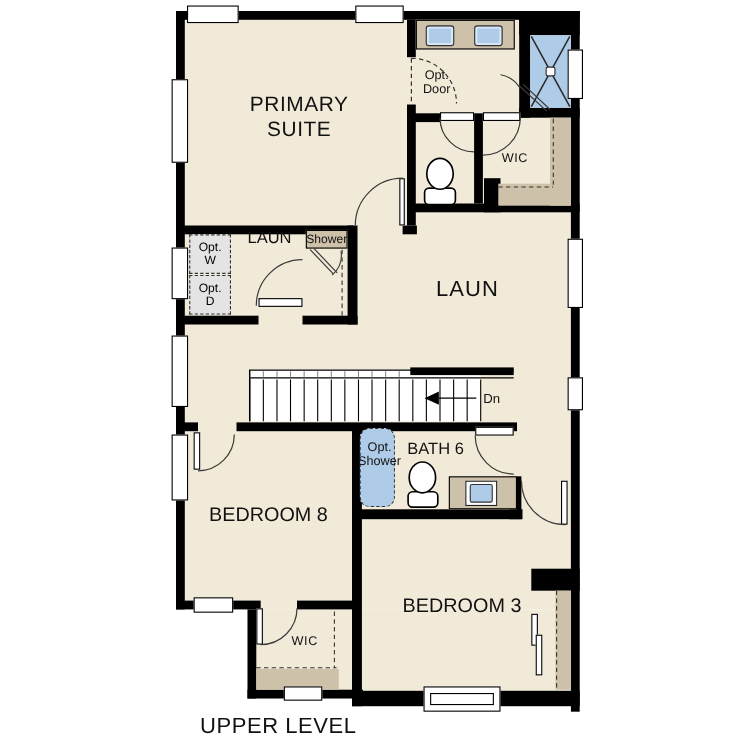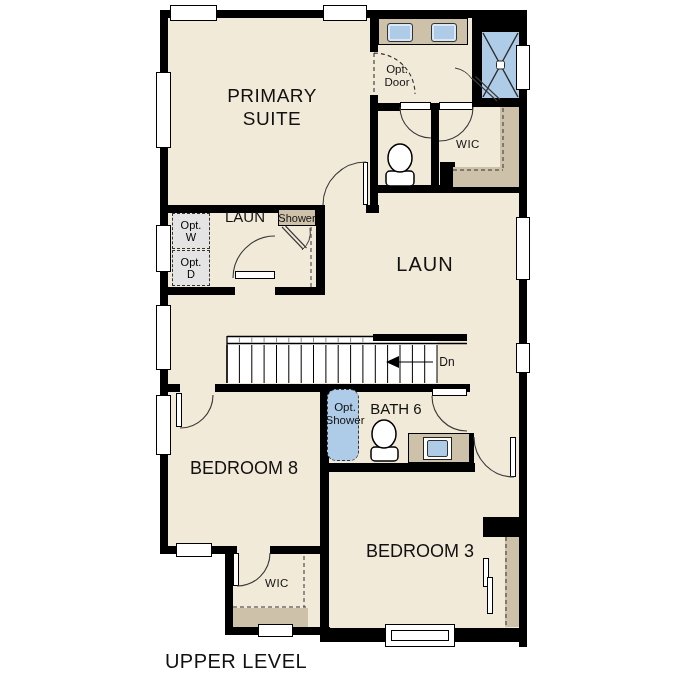--- a/index.html
+++ b/index.html
@@ -178,15 +178,15 @@
   <div class="lbl b" style="left:425px;top:264px;font-size:20px;letter-spacing:1px;">LAUN</div>
   <div class="lbl" style="left:447px;top:362px;font-size:12px;">Dn</div>
   <div class="lbl b" style="left:396px;top:408px;font-size:15px;">BATH 6</div>
   <div class="lbl two-line" style="left:345px;top:414px;font-size:11.5px;line-height:13px;">
     <span>Opt.</span>
     <span>Shower</span>
   </div>
   <div class="lbl b" style="left:244px;top:468px;font-size:18px;">BEDROOM 8</div>
   <div class="lbl b" style="left:408px;top:551px;font-size:18px;padding-left:24px;">BEDROOM 3</div>
   <div class="lbl" style="left:277px;top:583px;font-size:11.5px;letter-spacing:.5px;">WIC</div>
-  <div class="lbl b" style="left:236px;top:661px;font-size:20px;letter-spacing:.5px;">UPPER LEVEL</div>
+  <div class="lbl b" style="left:253px;top:661px;font-size:20px;letter-spacing:.5px;">UPPER LEVEL</div>
 
 </div>
 
 </body></html>

